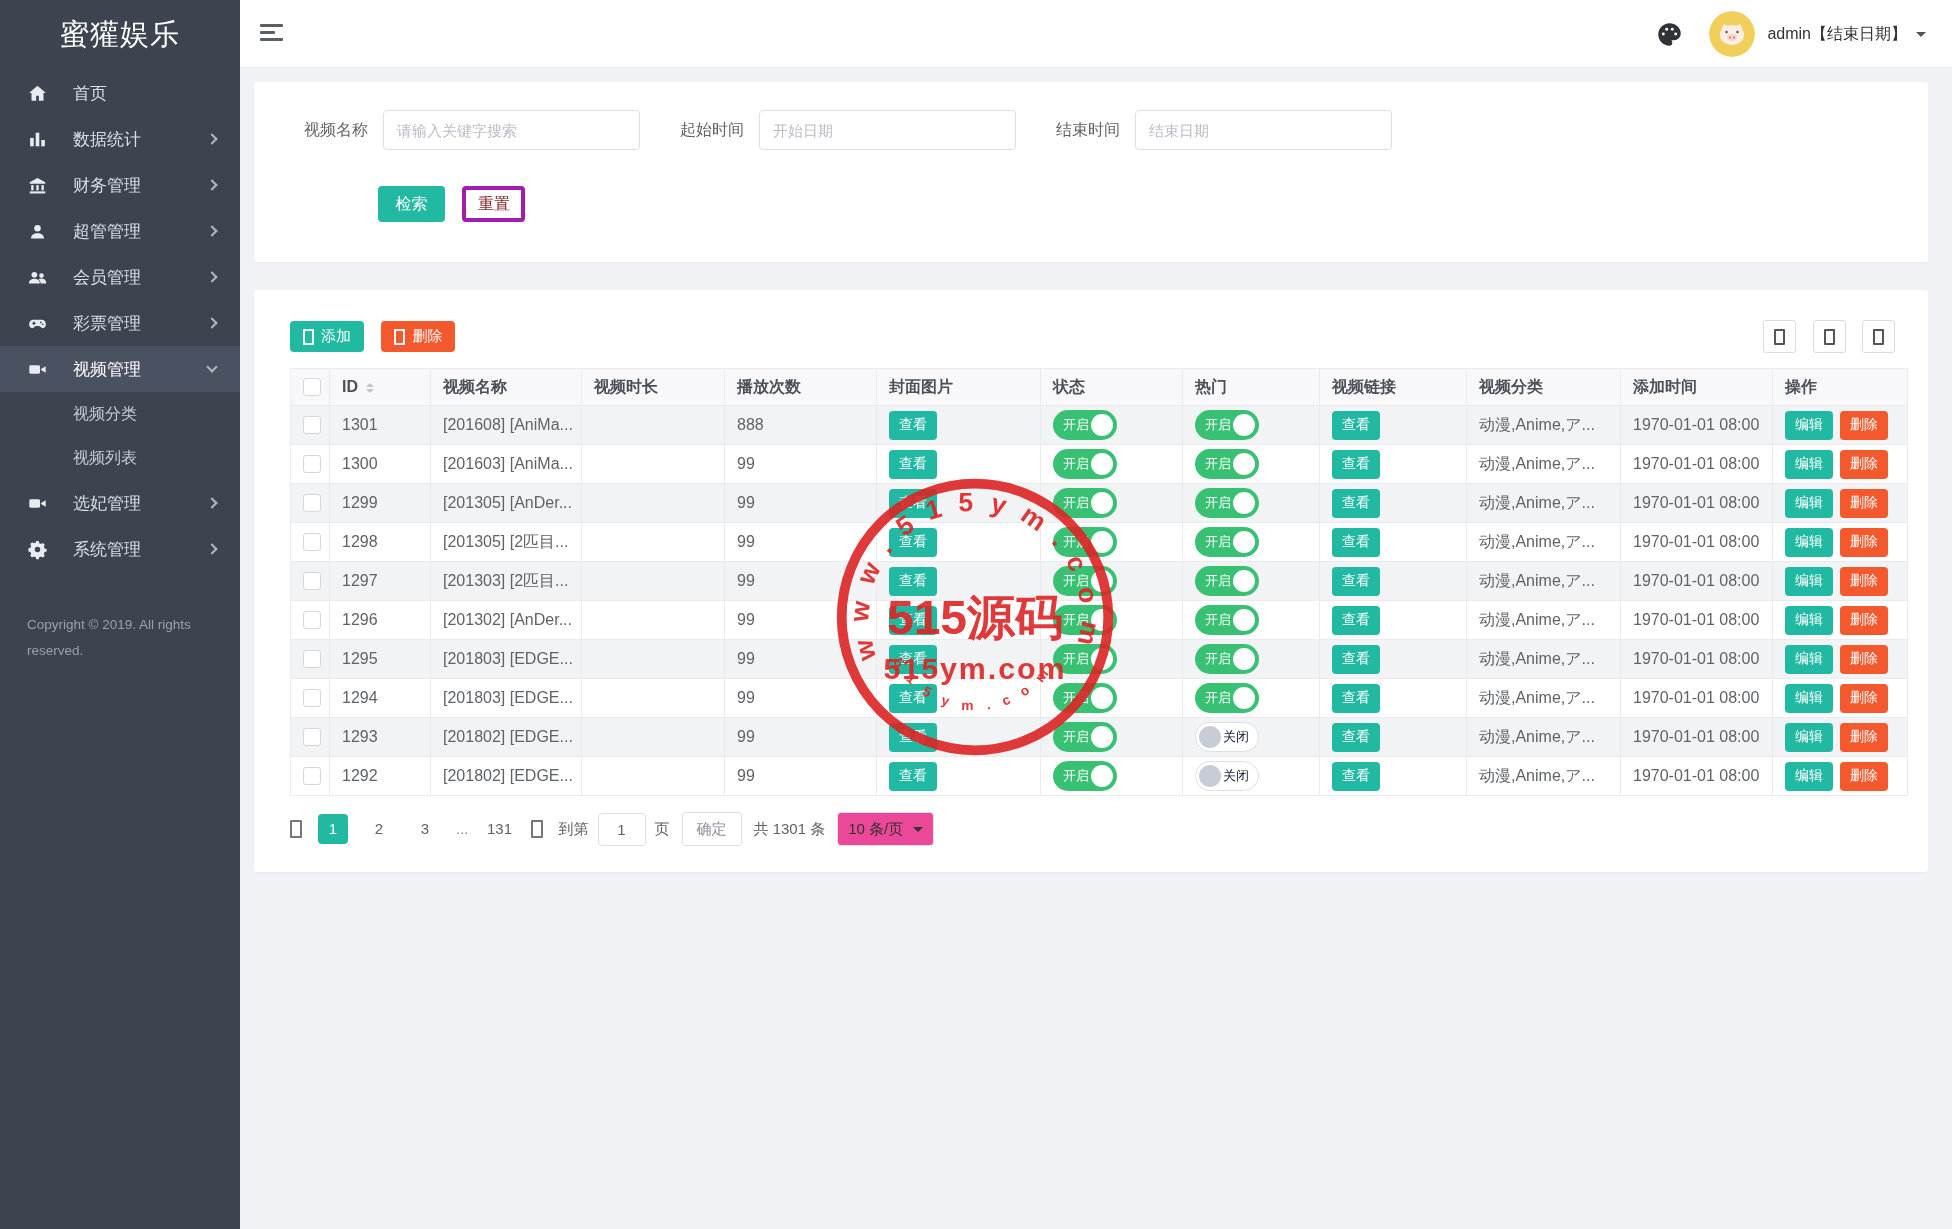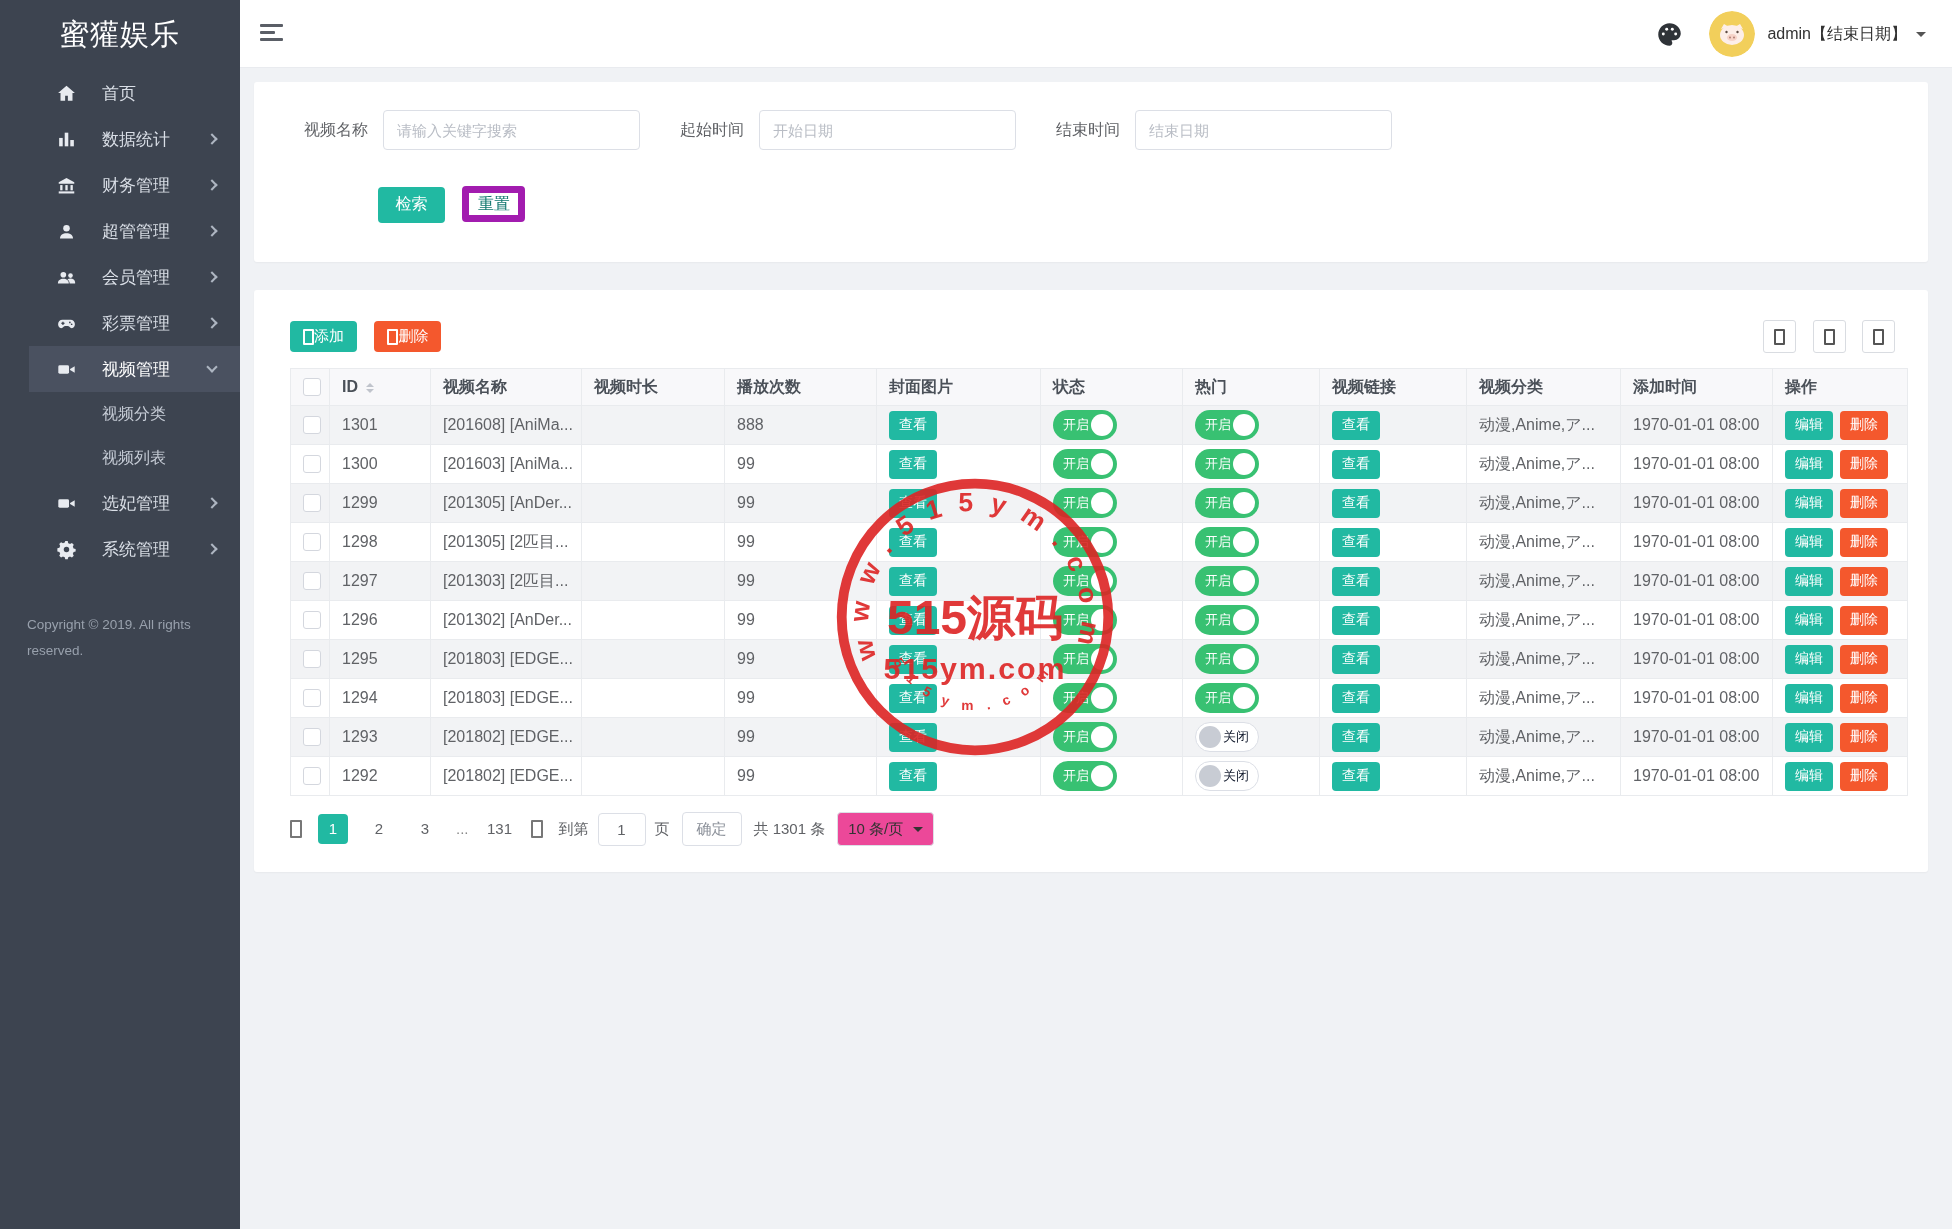--- a/index.html
+++ b/index.html
@@ -2,21 +2,21 @@
 <html><head>
 <meta charset="utf-8">
 <style>
   html,body{margin:0;padding:0;background:#fff;}
   *{box-sizing:border-box;font-family:"Liberation Sans","DejaVu Sans",sans-serif;}
   .app{position:relative;width:1952px;height:1229px;overflow:hidden;background:#fff;}
 
   
   .sidebar{position:absolute;left:0;top:0;bottom:0;width:240px;background:#3d4450;z-index:5;}
   .logo{height:68px;line-height:68px;text-align:center;color:#fff;font-size:29px;letter-spacing:1px;}
-  .menu{margin-top:2px;margin-left:29px;}
+  .menu{margin-top:2px;}
   .side-item{height:46px;display:flex;align-items:center;padding:0 20px 0 27px;color:#dadfe7;font-size:17px;cursor:pointer;}
   .side-item.active{background:#4a5160;color:#fff;}
   .side-item .ic{width:21px;height:21px;margin-right:25px;display:inline-flex;}
   .side-item .lbl{flex:1;}
   .chev{width:8px;height:8px;border-right:2px solid #aeb6c2;border-bottom:2px solid #aeb6c2;transform:rotate(-45deg);margin-right:4px;}
   .chev.down{transform:rotate(45deg);margin-top:-4px;}
   .side-sub{height:44px;display:flex;align-items:center;padding-left:73px;color:#c6ccd6;font-size:16px;cursor:pointer;}
   .copyright{margin:40px 20px 0 27px;color:#98a0ac;font-size:13.5px;line-height:1.95;width:175px;}
 
   
@@ -36,25 +36,25 @@
   .content{position:absolute;left:240px;top:68px;right:0;bottom:0;background:#f0f2f5;padding:14px 24px 0 14px;}
   .card{background:#fff;border-radius:3px;box-shadow:0 1px 2px rgba(0,0,0,.04);}
 
   .search-card{height:180px;padding:28px 0 0 50px;}
   .form-row{display:flex;align-items:center;}
   .f-label{font-size:16px;color:#606266;margin-right:15px;}
   .f-input{width:257px;height:40px;border:1px solid #dcdfe6;border-radius:4px;padding:12px 13px;font-size:15px;color:#606266;margin-right:40px;outline:none;}
   .f-input::placeholder{color:#b9bdc5;}
   .btn-row{margin:36px 0 0 74px;}
   .btn-search{width:67px;height:36px;background:#21b9a2;color:#fff;border:none;border-radius:4px;font-size:16px;cursor:pointer;}
-  .btn-reset{width:63px;height:36px;background:#fff;color:#0f766e;border:7px solid #a21caf;border-radius:4px;font-size:16px;margin-left:13px;cursor:pointer;}
+  .btn-reset{width:63px;height:36px;background:#fff;color:#7f1d1d;border:4px solid #a21caf;border-radius:4px;font-size:16px;margin-left:13px;cursor:pointer;}
 
   .table-card{margin-top:28px;padding-bottom:26px;}
   .toolbar{display:flex;align-items:center;justify-content:space-between;padding:30px 33px 15px 36px;}
-  .tool-btn{height:31px;display:inline-flex;align-items:center;padding:0 13px;font-size:15px;color:#fff;border:none;border-radius:4px;cursor:pointer;justify-content:space-between;}
+  .tool-btn{height:31px;display:inline-flex;align-items:center;gap:7px;padding:0 13px;font-size:15px;color:#fff;border:none;border-radius:4px;cursor:pointer;justify-content:space-between;}
   .tool-btn.add{background:#21b9a2;}
   .tool-btn.del{background:#f4582d;margin-left:13px;}
   .glyphbox{display:inline-block;width:11px;height:16px;border:2px solid currentColor;border-radius:1px;}
   .icon-sq{width:33px;height:33px;border:1px solid #d9dce1;border-radius:3px;background:#fff;display:inline-flex;align-items:center;justify-content:center;margin-left:12px;cursor:pointer;color:#555;}
   .icon-sq .glyphbox{width:11px;height:16px;border-width:2px;}
 
   .table-wrap{margin:0 20px 0 36px;}
   table{border-collapse:collapse;table-layout:fixed;width:1617px;font-size:16px;color:#606266;}
   th,td{border:1px solid #e9ebee;padding:0 12px;text-align:left;overflow:hidden;white-space:nowrap;}
   th{height:37px;background:#f8f8fa;color:#4a5058;font-weight:bold;font-size:16px;}

